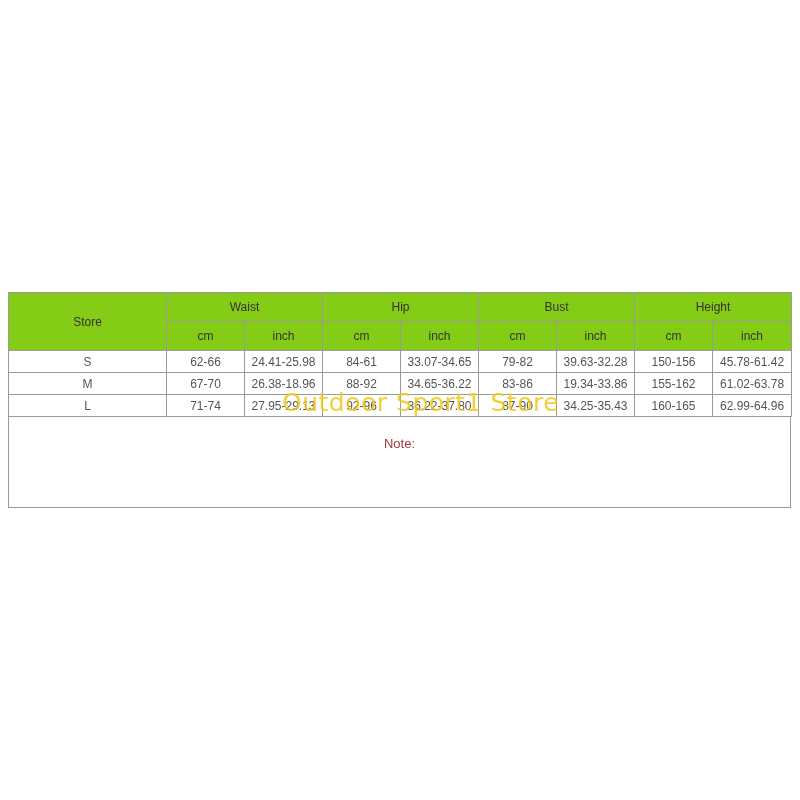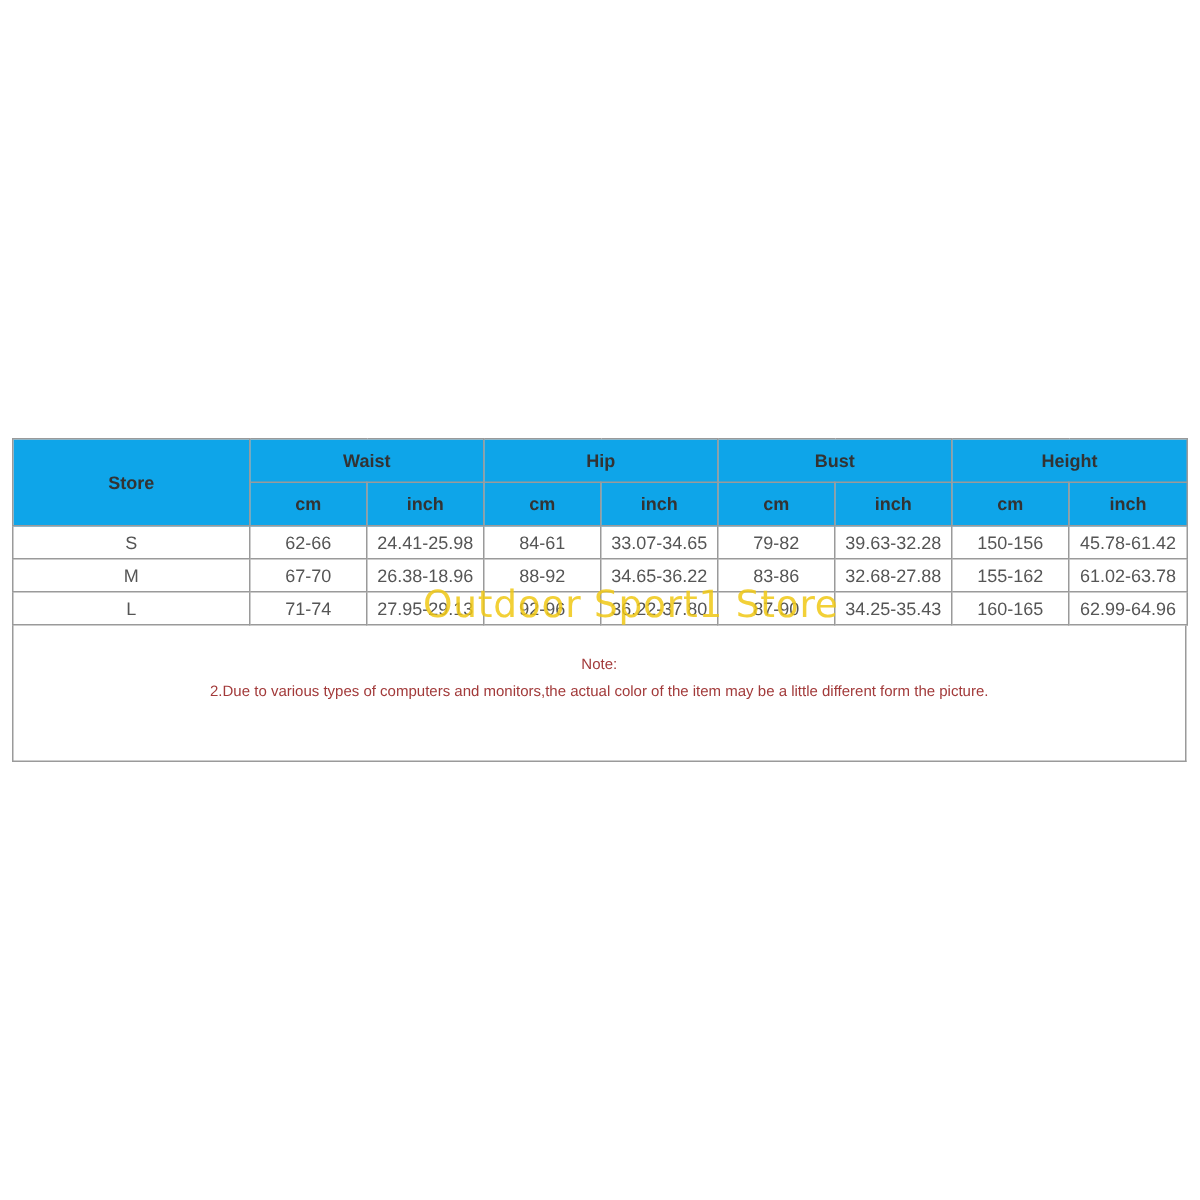--- a/index.html
+++ b/index.html
@@ -3,26 +3,26 @@
 <meta charset="utf-8">
 <style>
   html, body { margin:0; padding:0; background:#ffffff; }
   body { width:800px; height:800px; position:relative; overflow:hidden;
          font-family:"Liberation Sans", sans-serif; }
   .chart { position:absolute; left:8px; top:292px; width:783px; }
   table.size-table { border-collapse:collapse; width:783px; table-layout:fixed; }
   table.size-table td, table.size-table th {
     border:1px solid #9a9a9a; text-align:center; padding:0; color:#444;
     font-size:12px; font-weight:normal; }
-  table.size-table th { background:#0ea5e9; font-weight:bold; color:#333; }
+  table.size-table th { background:#84cc16; font-weight:normal; color:#333; }
   tr.h1 th { height:28px; }
   tr.h2 th { height:28px; }
   tr.data td { height:21px; color:#555; }
   .notes { border:1px solid #9a9a9a; border-top:none; height:91px;
-           text-align:center; color:#a23a3a; font-size:10px; line-height:17.5px;
+           text-align:center; color:#a23a3a; font-size:13px; line-height:17.5px;
            padding-top:18px; box-sizing:border-box; }
   .notes div { white-space:nowrap; }
   .watermark { position:absolute; left:252px; top:388px; font-size:25px;
                color:rgba(240,200,20,0.85); letter-spacing:0.5px; white-space:nowrap;
                font-family:"DejaVu Sans", sans-serif; pointer-events:none;margin-left:30px; }
 </style>
 </head>
 <body>
 
 <div class="chart">
@@ -67,36 +67,35 @@
       <td>150-156</td>
       <td>45.78-61.42</td>
     </tr>
     <tr class="data">
       <td>M</td>
       <td>67-70</td>
       <td>26.38-18.96</td>
       <td>88-92</td>
       <td>34.65-36.22</td>
       <td>83-86</td>
-      <td>32.68-27.88</td>
+      <td>19.34-33.86</td>
       <td>155-162</td>
       <td>61.02-63.78</td>
     </tr>
     <tr class="data">
       <td>L</td>
       <td>71-74</td>
       <td>27.95-29.13</td>
       <td>92-96</td>
       <td>36.22-37.80</td>
       <td>87-90</td>
       <td>34.25-35.43</td>
       <td>160-165</td>
       <td>62.99-64.96</td>
     </tr>
   </tbody>
     </table>
   <div class="notes">
     <div>Note:</div>
-    <div>2.Due to various types of computers and monitors,the actual color of the item may be a little different form the picture.</div>
   </div>
 </div>
 
 <div class="watermark">Outdoor Sport1 Store</div>
 
 </body></html>

